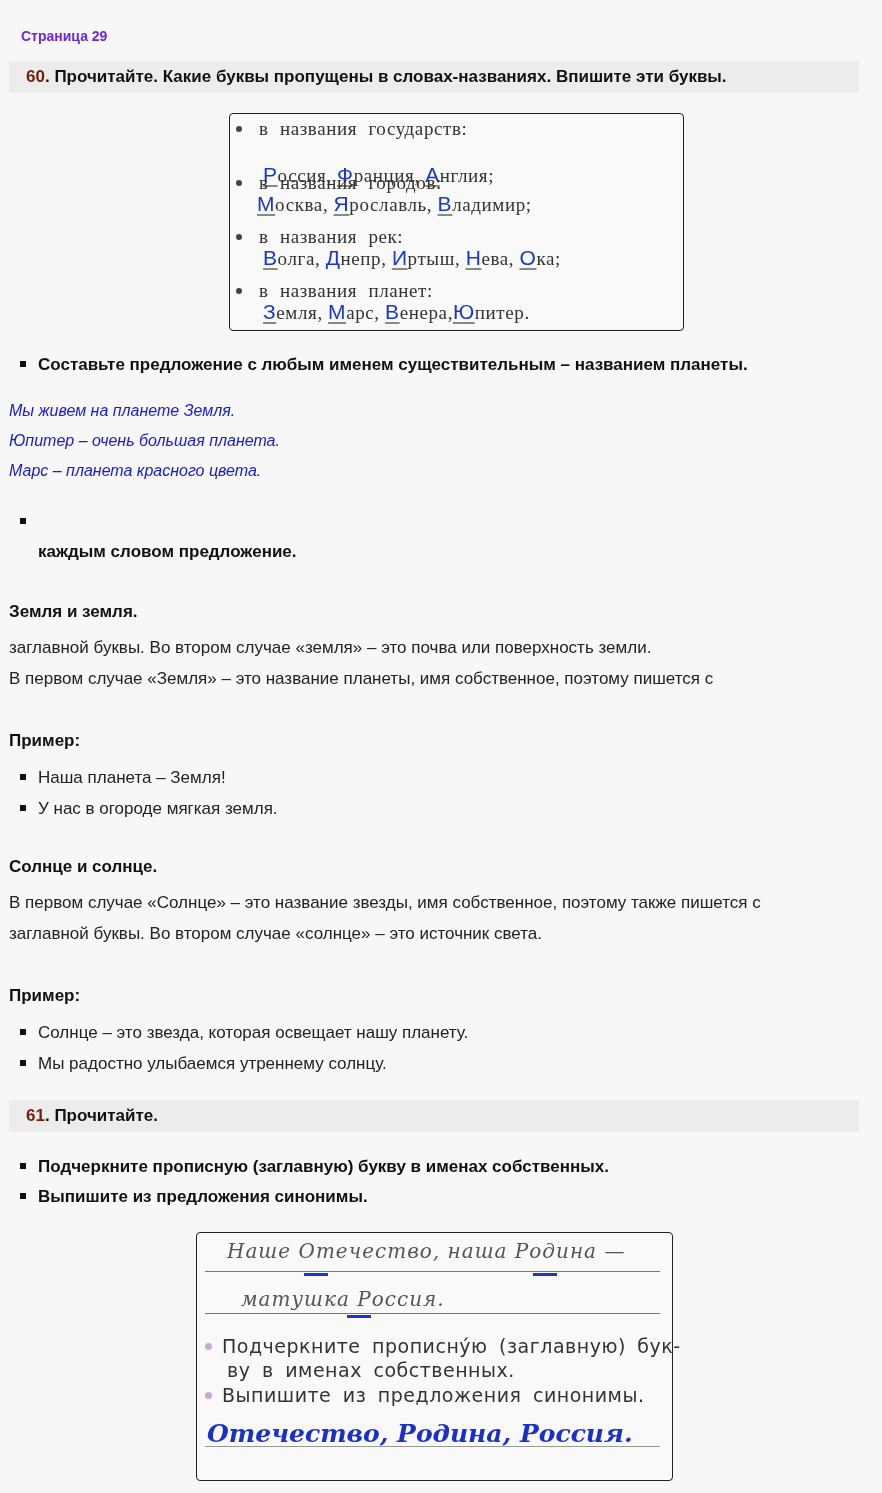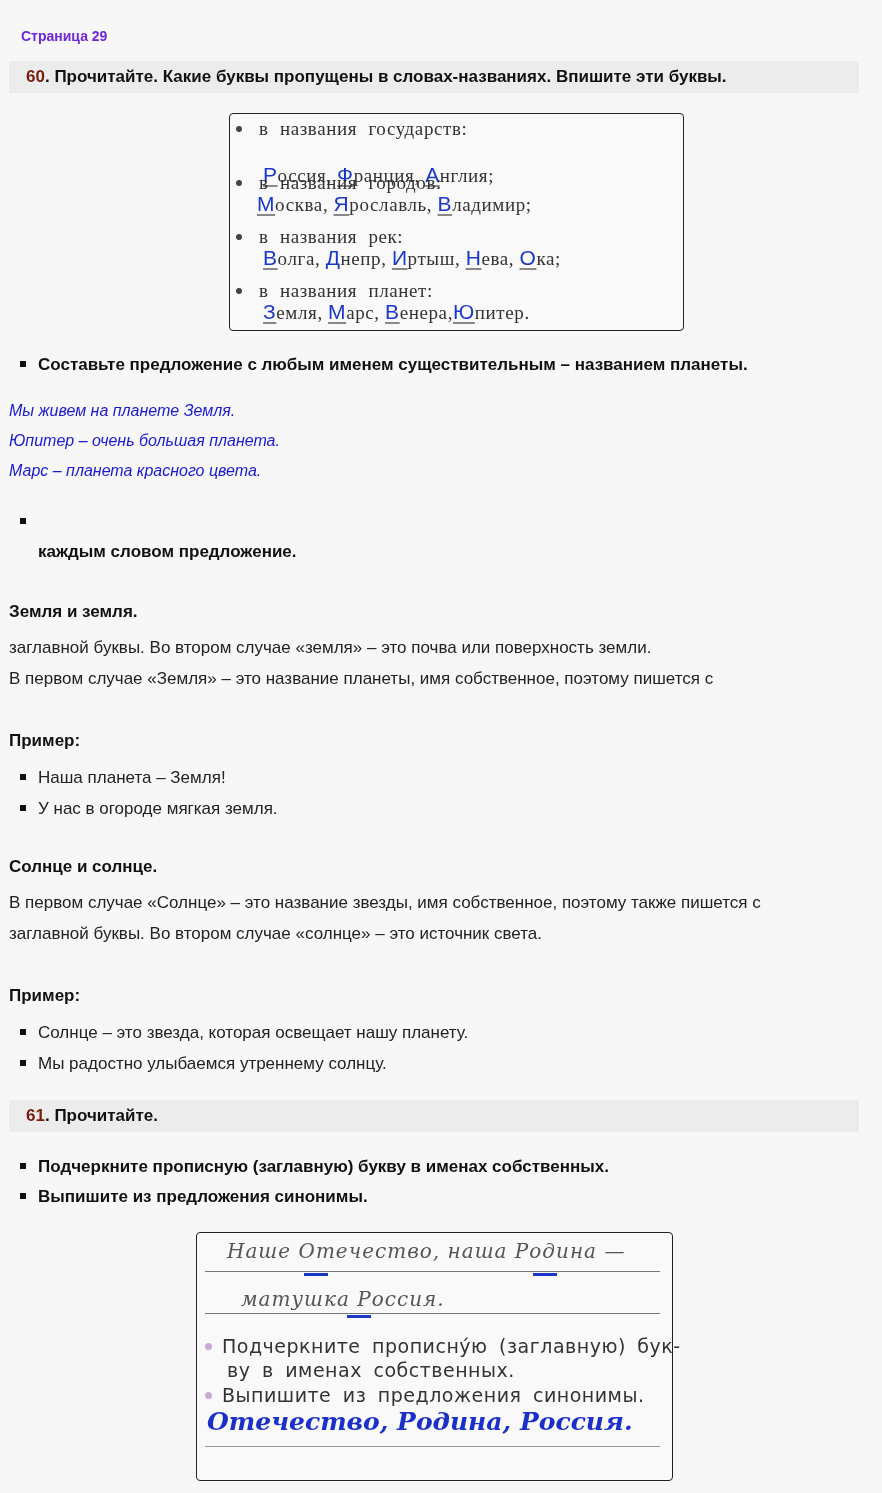--- a/index.html
+++ b/index.html
@@ -146,15 +146,15 @@
   <div class="hw-under" style="left:150px; top:82px; width:24px;"></div>
 
   <div class="box-instr" style="left:8px; top:102px;">
     <span class="pdot"></span><span>Подчеркните прописну́ю (заглавную) бук-</span>
   </div>
   <div class="box-instr" style="left:8px; top:126px;margin-left:22px;">ву в именах собственных.</div>
   <div class="box-instr" style="left:8px; top:151px;">
     <span class="pdot"></span><span>Выпишите из предложения синонимы.</span>
   </div>
 
-  <div class="hw-answer" style="left:10px; top:174px;">Отечество, Родина, Россия.</div>
+  <div class="hw-answer" style="left:10px; top:186px;">Отечество, Родина, Россия.</div>
   <div class="hw-line" style="left:8px; top:213px; width:455px; background:#999;"></div>
 </div>
 
 </body></html>

